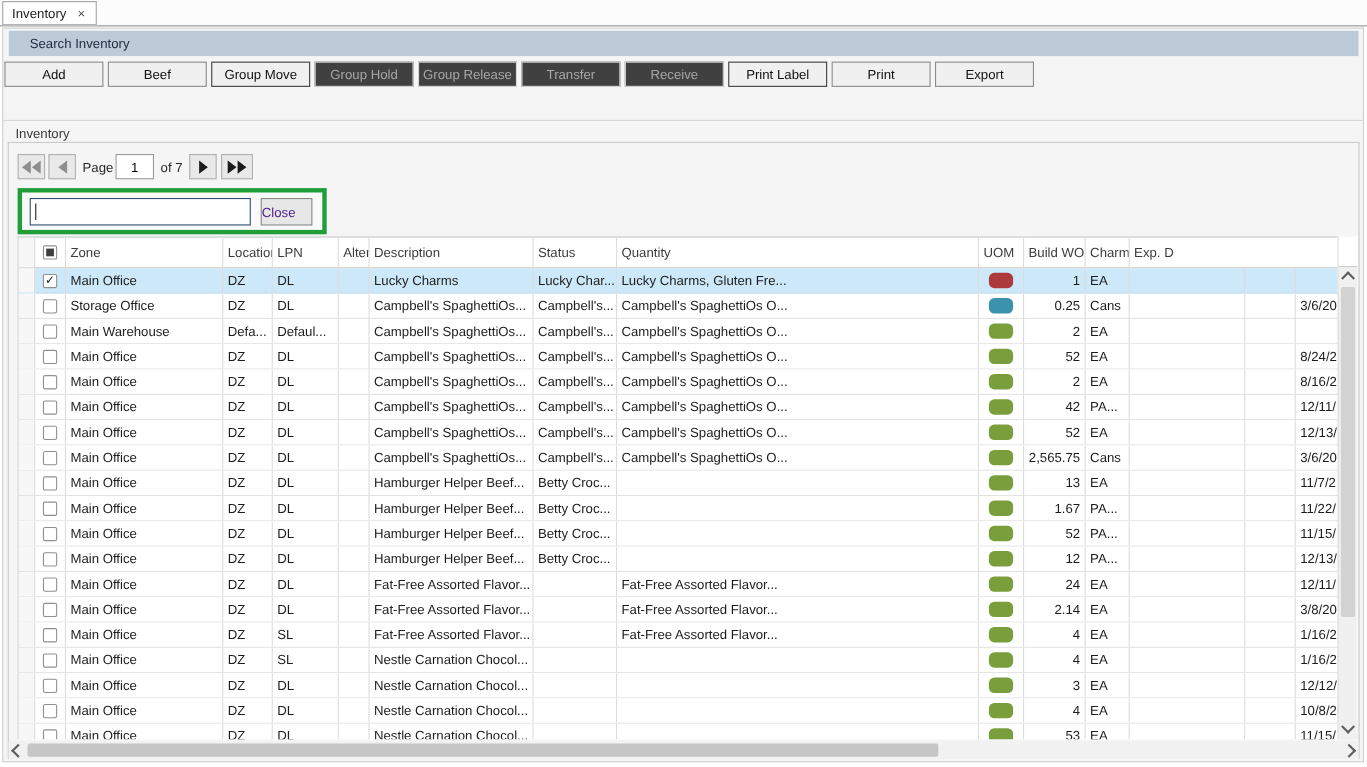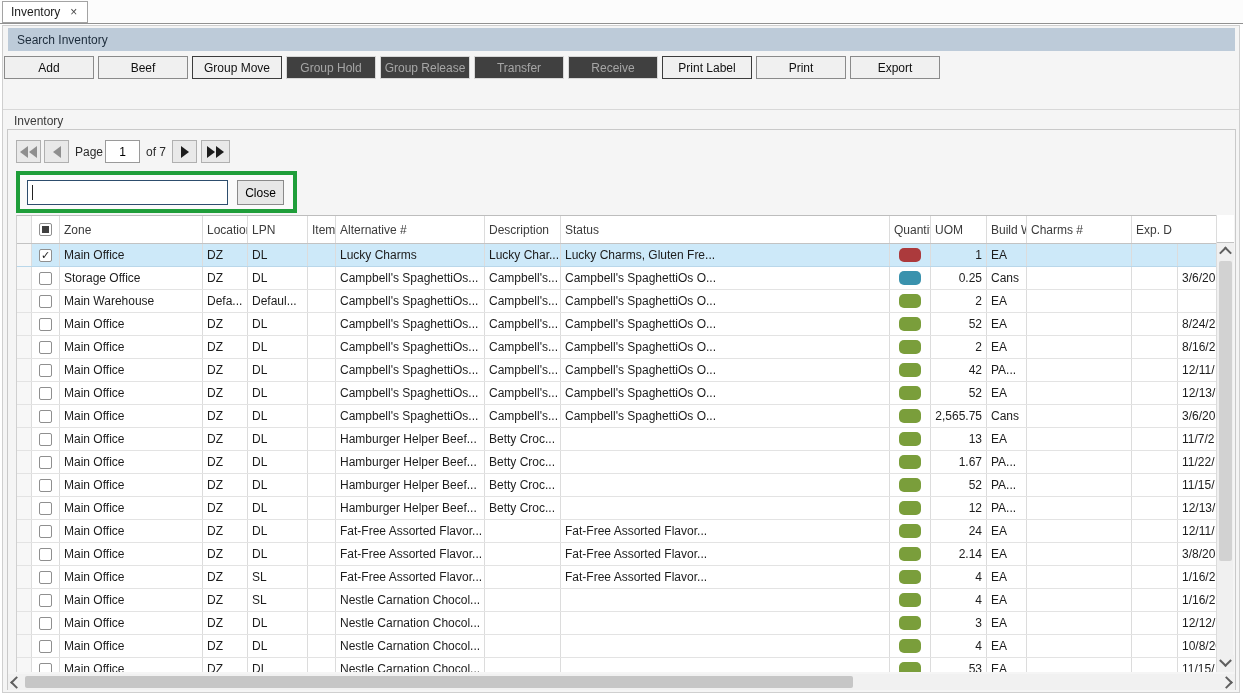--- a/index.html
+++ b/index.html
@@ -9,21 +9,21 @@
 
   
   .tabstrip{left:0;top:0;width:1243px;height:24px;background:#fcfcfc;border-bottom:1px solid #919191;}
   .tab{left:2px;top:1px;width:86px;height:22px;background:#ffffff;border:1px solid #a3a3a3;
        display:flex;align-items:center;padding:0 8px;gap:10px;}
   .tab-close{color:#4a4a4a;font-size:12px;line-height:12px;cursor:default;}
 
   
   .panel{left:2px;top:25px;width:1238px;height:668px;background:#f5f5f5;border:1px solid #cfcfcf;}
   .bluebar{left:8px;top:28px;width:1227px;height:23px;background:#bdcbd9;display:flex;align-items:center;
-           padding-left:9px;color:#1c2b3a;}
+           padding-left:19px;color:#1c2b3a;}
 
   
   .btn{position:absolute;top:56px;width:90px;height:23px;background:#f0f0f0;border:1px solid #8a8a8a;
        display:flex;align-items:center;justify-content:center;box-sizing:border-box;color:#101010;cursor:default;}
   .btn.emph{border-color:#3c3c3c;}
   .btn.disabled{border-color:#d7d7d7;color:#a6a6a6;background:#404040;}
 
   
   .group-topline{left:3px;top:109px;width:1236px;height:1px;background:#d8d8d8;}
   .group-label{left:14px;top:114px;color:#3a3a3a;}
@@ -38,21 +38,21 @@
   .tri.dis.l{border-right-color:#8f8f8f;}
   .pglabel{position:absolute;top:145px;color:#2a2a2a;}
   .pginput{position:absolute;left:105px;top:140px;width:35px;height:23px;border:1px solid #9a9a9a;
            background:#fff;text-align:center;font:inherit;box-sizing:border-box;padding:0;}
 
   
   .greenbox{left:16px;top:171px;width:281px;height:42px;border:4px solid #1f9e3a;background:#fafafa;}
   .searchinput{left:27px;top:180px;width:201px;height:25px;border:1px solid #2d4d6d;background:#fff;}
   .caret{left:32px;top:185px;width:1px;height:15px;background:#222;}
   .closebtn{left:237px;top:180px;width:47px;height:25px;background:#e7e7e7;border:1px solid #8a8a8a;
-            display:flex;align-items:center;justify-content:center;color:#000000;}
+            display:flex;align-items:center;justify-content:flex-start;color:#4c1d95;}
 
   
   .grid{left:16px;top:215px;width:1200px;height:457px;background:#fff;overflow:hidden;
         border-top:1px solid #bdbdbd;border-left:1px solid #d0d0d0;}
   .grow{display:grid;grid-template-columns:15px 28px 143px 45px 60px 28px 149px 76px 329px 41px 56px 40px 105px 46px 39px;
         height:23px;background:#fff;border-bottom:1px solid #e3e3e3;box-sizing:border-box;}
   .grow.head{height:28px;border-bottom:1px solid #c3c3c3;}
   .grow.sel{background:#cde9f9;}
   .cell{border-right:1px solid #dcdcdc;padding:0 4px;display:flex;align-items:center;
         white-space:nowrap;overflow:hidden;box-sizing:border-box;}
@@ -141,21 +141,20 @@
   <div class="grow head">
     <div class="cell ind"></div>
     <div class="cell center">
       <span class="cb">
           <span class="sq"></span>
         </span>
     </div>
     <div class="cell">Zone</div>
     <div class="cell">Location</div>
     <div class="cell">LPN</div>
-    <div class="cell">Item</div>
     <div class="cell">Alternative #</div>
     <div class="cell">Description</div>
     <div class="cell">Status</div>
     <div class="cell">Quantity</div>
     <div class="cell">UOM</div>
     <div class="cell">Build WO Number</div>
     <div class="cell">Charms #</div>
     <div class="cell last">Exp. D</div>
   </div>
   <div id="tbody">

